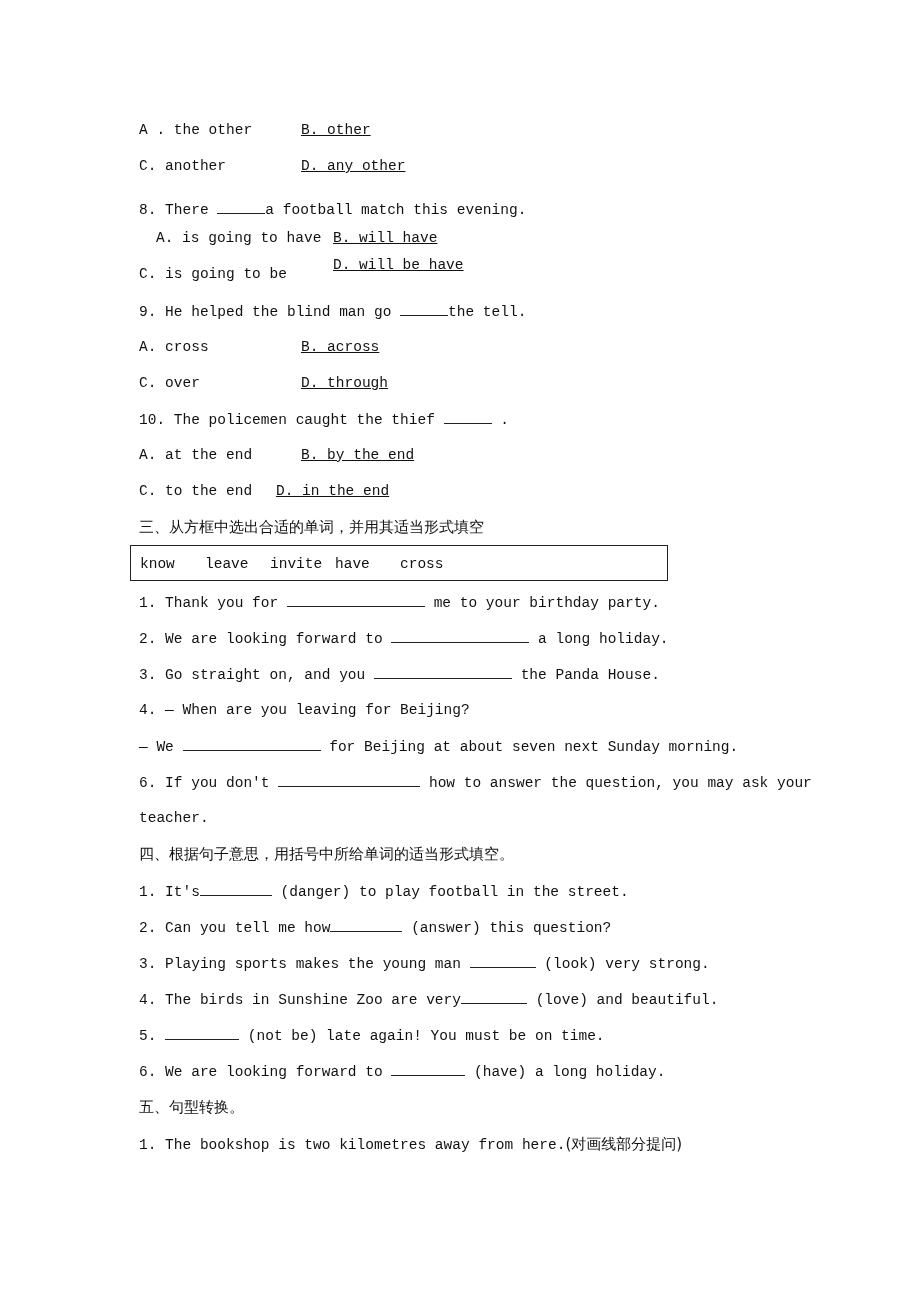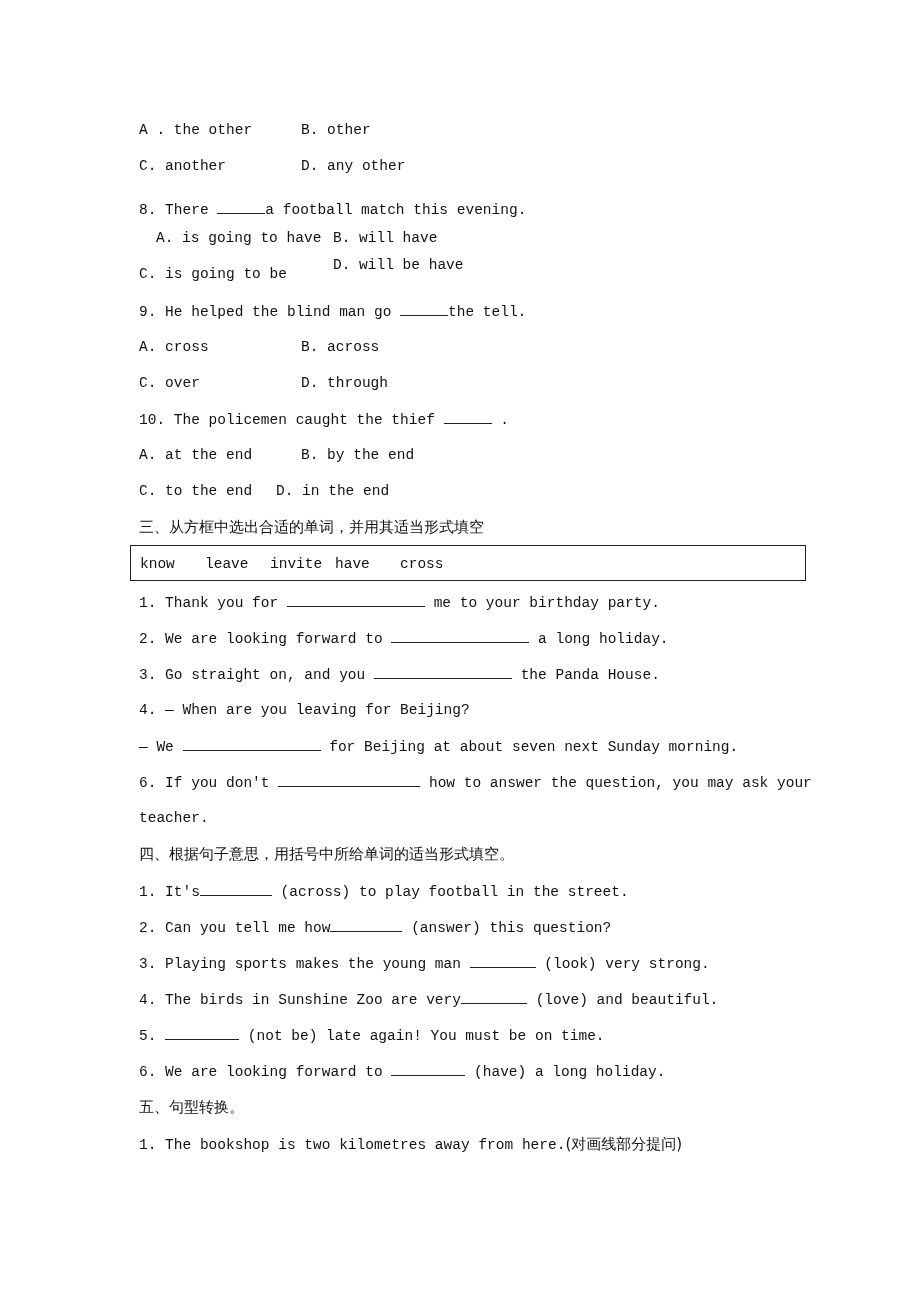--- a/index.html
+++ b/index.html
@@ -1,23 +1,23 @@
 <!DOCTYPE html>
 <html><head>
 <meta charset="utf-8">
 <style>
   html, body { margin: 0; padding: 0; background: #ffffff; }
   body { width: 920px; height: 1302px; position: relative; overflow: hidden;
          font-family: "Liberation Mono", "DejaVu Sans Mono", monospace; color: #111; }
   .line { position: absolute; left: 139px; height: 22px; line-height: 22px; font-size: 14.5px; white-space: pre; letter-spacing: 0; }
   .cjk { font-family: "DejaVu Sans", sans-serif; font-size: 15px; }
-  .col-b { position: absolute; height: 22px; line-height: 22px; font-size: 14.5px; white-space: pre; }
+  .col-b { position: absolute; height: 22px; line-height: 22px; font-size: 14.5px; white-space: pre; text-decoration: underline; }
   .blank { display: inline-block; border-bottom: 1px solid #222; height: 15px; vertical-align: baseline; }
   .u { }
-  .wordbox { position: absolute; left: 130px; top: 545px; width: 676px; height: 36px; border: 1px solid #222; box-sizing: border-box; font-family: Liberation Mono, monospace; }
+  .wordbox { position: absolute; left: 130px; top: 545px; width: 538px; height: 36px; border: 1px solid #222; box-sizing: border-box; font-family: Liberation Mono, monospace; }
   .wordbox span { position: absolute; top: 7px; font-size: 14.5px; line-height: 22px; white-space: pre; }
 </style>
 </head>
 <body>
 
 <div class="line" style="top:119px">A . the other</div>
 <div class="col-b" style="left:301px;top:119px">B. other</div>
 <div class="line" style="top:155px">C. another</div>
 <div class="col-b" style="left:301px;top:155px">D. any other</div>
 
@@ -50,21 +50,21 @@
 
 <div class="line" style="top:591px"><span>1. Thank you for </span><span class="blank" style="width:138px"></span><span> me to your birthday party.</span></div>
 <div class="line" style="top:627px"><span>2. We are looking forward to </span><span class="blank" style="width:138px"></span><span> a long holiday.</span></div>
 <div class="line" style="top:663px"><span>3. Go straight on, and you </span><span class="blank" style="width:138px"></span><span> the Panda House.</span></div>
 <div class="line" style="top:699px">4. — When are you leaving for Beijing?</div>
 <div class="line" style="top:735px"><span>— We </span><span class="blank" style="width:138px"></span><span> for Beijing at about seven next Sunday morning.</span></div>
 <div class="line" style="top:771px"><span>6. If you don't </span><span class="blank" style="width:142px"></span><span> how to answer the question, you may ask your</span></div>
 <div class="line" style="top:807px">teacher.</div>
 
 <div class="line cjk" style="top:843px">四、根据句子意思，用括号中所给单词的适当形式填空。</div>
-<div class="line" style="top:880px"><span>1. It's</span><span class="blank" style="width:72px"></span><span> (across) to play football in the street.</span></div>
+<div class="line" style="top:880px"><span>1. It's</span><span class="blank" style="width:72px"></span><span> (danger) to play football in the street.</span></div>
 <div class="line" style="top:916px"><span>2. Can you tell me how</span><span class="blank" style="width:72px"></span><span> (answer) this question?</span></div>
 <div class="line" style="top:952px"><span>3. Playing sports makes the young man </span><span class="blank" style="width:66px"></span><span> (look) very strong.</span></div>
 <div class="line" style="top:988px"><span>4. The birds in Sunshine Zoo are very</span><span class="blank" style="width:66px"></span><span> (love) and beautiful.</span></div>
 <div class="line" style="top:1024px"><span>5. </span><span class="blank" style="width:74px"></span><span> (not be) late again! You must be on time.</span></div>
 <div class="line" style="top:1060px"><span>6. We are looking forward to </span><span class="blank" style="width:74px"></span><span> (have) a long holiday.</span></div>
 
 <div class="line cjk" style="top:1096px">五、句型转换。</div>
 <div class="line" style="top:1133px"><span>1. The bookshop is</span><span class="u"> two kilometres</span><span> away from here.</span><span class="cjk">(对画线部分提问)</span></div>
 
 </body></html>

